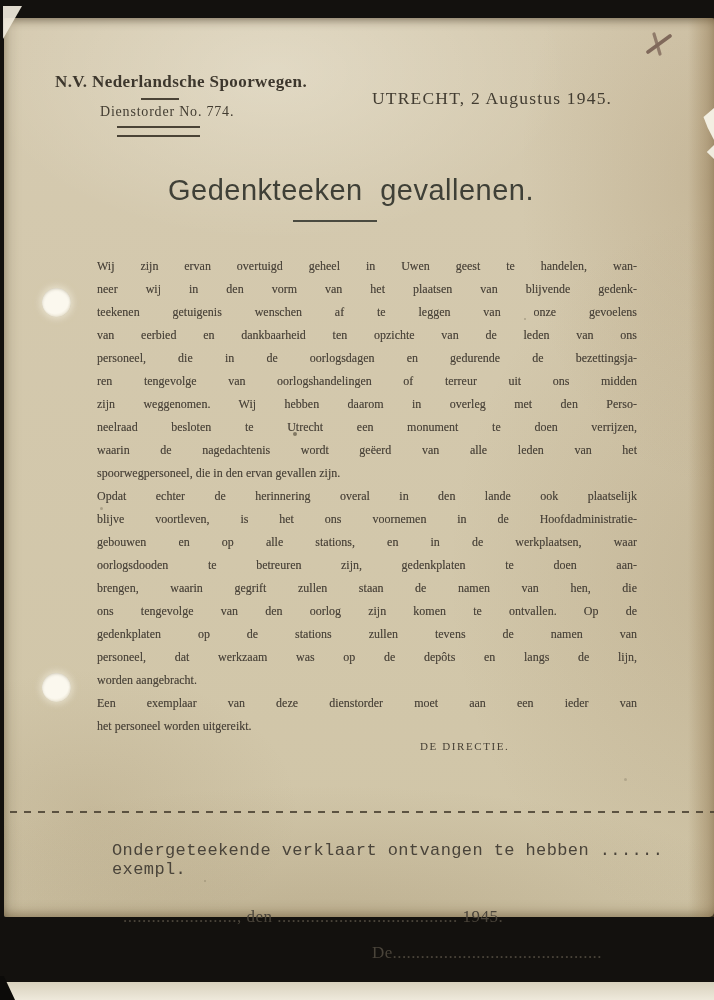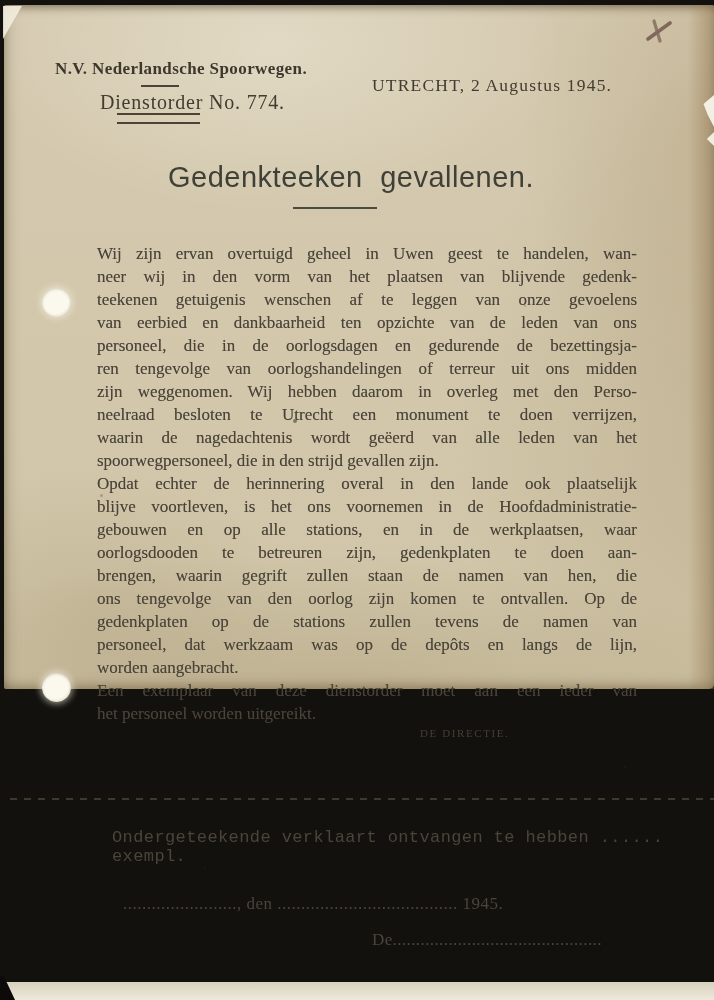--- a/index.html
+++ b/index.html
@@ -3,21 +3,21 @@
 <meta charset="utf-8">
 <style>
   html,body{margin:0;padding:0;}
   body{
     width:714px;height:1000px;position:relative;overflow:hidden;
     background:#13110e;
     font-family:"Liberation Serif", serif;
   }
   
   .paper{
-    position:absolute;left:4px;top:5px;width:710px;height:684px;
+    position:absolute;left:4px;top:18px;width:710px;height:899px;
     background:
       radial-gradient(ellipse 420px 240px at 38% 6%, rgba(255,253,244,.30), rgba(255,253,244,0) 70%),
       radial-gradient(ellipse 260px 420px at 99% 18%, rgba(148,120,78,.22), rgba(148,120,78,0) 72%),
       radial-gradient(ellipse 420px 520px at 104% 62%, rgba(140,114,74,.20), rgba(140,114,74,0) 70%),
       radial-gradient(ellipse 640px 200px at 45% 102%, rgba(120,98,62,.22), rgba(120,98,62,0) 75%),
       radial-gradient(ellipse 300px 200px at 12% 88%, rgba(133,110,72,.14), rgba(133,110,72,0) 70%),
       linear-gradient(#d5cab0, #d0c5a7);
     box-shadow:
       inset 0 8px 10px -6px rgba(55,40,20,.55),
       inset 12px 0 16px -12px rgba(70,55,30,.40),
@@ -57,30 +57,30 @@
     box-shadow:0 0 6px 2px rgba(246,242,228,.55), inset 0 1px 3px rgba(120,105,75,.30);
   }
   .hole-top{left:42px;top:288px;}
   .hole-bottom{left:42px;top:673px;}
   
   .speck{position:absolute;border-radius:50%;background:rgba(62,54,40,.55);}
   
   .abs{position:absolute;}
   .company{left:51px;top:54px;font-size:17px;font-weight:bold;letter-spacing:.4px;color:#3d372d;}
   .company-rule{left:137px;top:80px;width:38px;height:2px;background:#4a4336;}
-  .order{left:96px;top:86px;font-size:20px;letter-spacing:.8px;color:#423c31;}
+  .order{left:96px;top:86px;font-size:14px;letter-spacing:.8px;color:#423c31;}
   .order-rule{left:113px;top:108px;width:83px;height:7px;border-top:2px solid #4a4336;border-bottom:2px solid #4a4336;}
   .dateline{left:368px;top:70px;font-size:17.5px;letter-spacing:1.2px;color:#423c31;}
   .doc-title{
     left:164px;top:156px;font-family:"Liberation Sans", sans-serif;
     font-size:29px;color:#3f4037;letter-spacing:.5px;word-spacing:9px;
   }
   .title-rule{left:289px;top:202px;width:84px;height:2px;background:#4a4a40;}
   .body-text{
-    left:93px;top:237px;width:540px;font-size:17px;line-height:23px;
+    left:93px;top:237px;width:540px;font-size:12px;line-height:23px;
     color:#49433a;text-shadow:0 0 .4px rgba(70,60,45,.45);
   }
   .bline{text-align:justify;text-align-last:justify;height:23px;}
   .bline.last{text-align-last:left;}
   .signature{left:416px;top:722px;font-size:11px;letter-spacing:1.6px;color:#453f34;}
   .perforation{
     left:6px;top:793px;width:704px;height:2px;
     background:repeating-linear-gradient(90deg, rgba(72,63,48,.85) 0 7px, rgba(72,63,48,0) 7px 14px);
   }
   .tear-text{font-size:17px;letter-spacing:.4px;color:#4a443a;}
@@ -111,21 +111,21 @@
   <div class="abs body-text">
       <div class="bline">Wij zijn ervan overtuigd geheel in Uwen geest te handelen, wan-</div>
       <div class="bline">neer wij in den vorm van het plaatsen van blijvende gedenk-</div>
       <div class="bline">teekenen getuigenis wenschen af te leggen van onze gevoelens</div>
       <div class="bline">van eerbied en dankbaarheid ten opzichte van de leden van ons</div>
       <div class="bline">personeel, die in de oorlogsdagen en gedurende de bezettingsja-</div>
       <div class="bline">ren tengevolge van oorlogshandelingen of terreur uit ons midden</div>
       <div class="bline">zijn weggenomen. Wij hebben daarom in overleg met den Perso-</div>
       <div class="bline">neelraad besloten te Utrecht een monument te doen verrijzen,</div>
       <div class="bline">waarin de nagedachtenis wordt geëerd van alle leden van het</div>
-      <div class="bline last">spoorwegpersoneel, die in den strijd gevallen zijn.</div>
+      <div class="bline last">spoorwegpersoneel, die in den ervan gevallen zijn.</div>
       <div class="bline">Opdat echter de herinnering overal in den lande ook plaatselijk</div>
       <div class="bline">blijve voortleven, is het ons voornemen in de Hoofdadministratie-</div>
       <div class="bline">gebouwen en op alle stations, en in de werkplaatsen, waar</div>
       <div class="bline">oorlogsdooden te betreuren zijn, gedenkplaten te doen aan-</div>
       <div class="bline">brengen, waarin gegrift zullen staan de namen van hen, die</div>
       <div class="bline">ons tengevolge van den oorlog zijn komen te ontvallen. Op de</div>
       <div class="bline">gedenkplaten op de stations zullen tevens de namen van</div>
       <div class="bline">personeel, dat werkzaam was op de depôts en langs de lijn,</div>
       <div class="bline last">worden aangebracht.</div>
       <div class="bline">Een exemplaar van deze dienstorder moet aan een ieder van</div>

